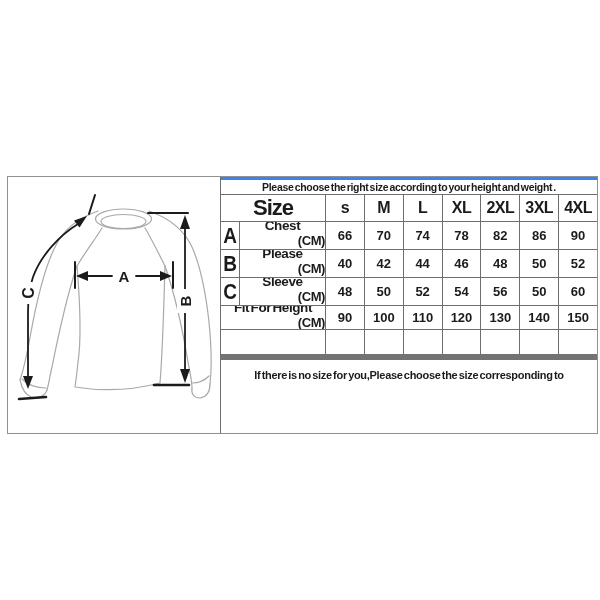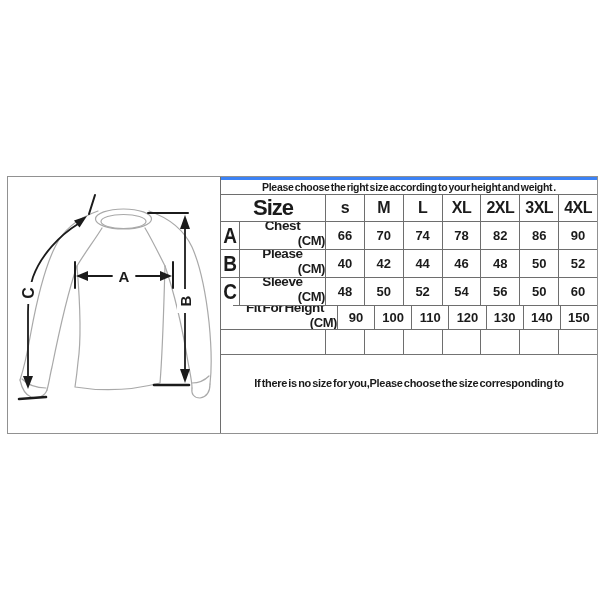--- a/index.html
+++ b/index.html
@@ -17,37 +17,37 @@
   .t-title { height:36px; display:flex; align-items:center; justify-content:center;
              font-size:30px; font-weight:bold; letter-spacing:-1.5px; word-spacing:-4px; }
   .t-sub   { height:17px; border-top:3px solid #3b82f6; display:flex; align-items:center;
              justify-content:center; font-size:10.5px; font-weight:bold;
              letter-spacing:-0.3px; word-spacing:-1.5px; }
 
   .trow { display:grid; grid-template-columns:18px 86px repeat(7,1fr);
           border-top:1px solid #6e6e6e; }
   .h-header { height:27px; }
   .h-data   { height:28px; }
-  .h-fit    { height:24px;margin-left:12px; }
+  .h-fit    { height:24px; }
   .h-empty  { height:25px; }
 
   .cell { display:flex; align-items:center; justify-content:center;
           font-weight:bold; overflow:hidden; }
   .bl   { border-left:1px solid #6e6e6e; }
   .span2 { grid-column:1 / 3; }
 
   .size-hd { font-size:22px; letter-spacing:-1px; }
   .col-hd  { font-size:16px; letter-spacing:-0.5px; }
   .letter  { font-size:19px; transform:scaleY(1.12); }
   .mlabel  { font-size:13.5px; letter-spacing:-0.4px; word-spacing:-2px;flex-direction:column; }
   .unit    { font-size:13px; font-weight:bold; align-self:flex-end; margin-bottom:6px; }
   .val     { font-size:13px; }
 
-  .t-footer { flex:1; border-top:1px solid #737373; text-align:center;
-              font-size:11px; font-weight:bold; padding-top:21px; line-height:1.45;
+  .t-footer { flex:1; border-top:6px solid #737373; text-align:center;
+              font-size:11px; font-weight:bold; padding-top:8px; line-height:1.45;
               letter-spacing:-0.3px; word-spacing:-1.5px; }
 </style>
 </head>
 <body>
 
 <div class="sheet">
 
   <div class="shirt-panel">
     <svg width="213" height="256" viewBox="0 0 213 256">
 

